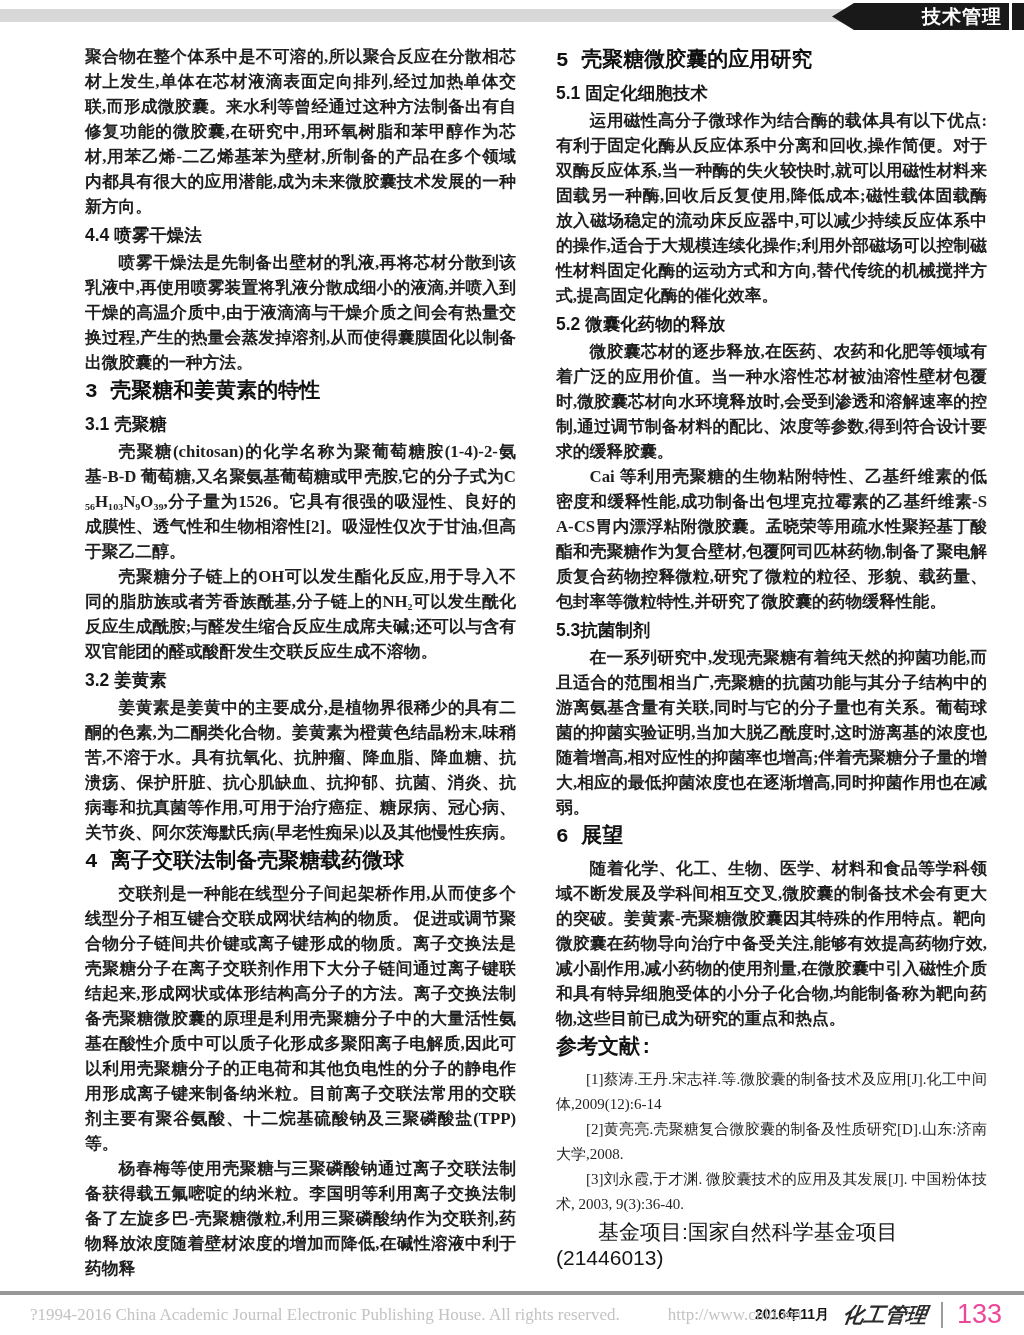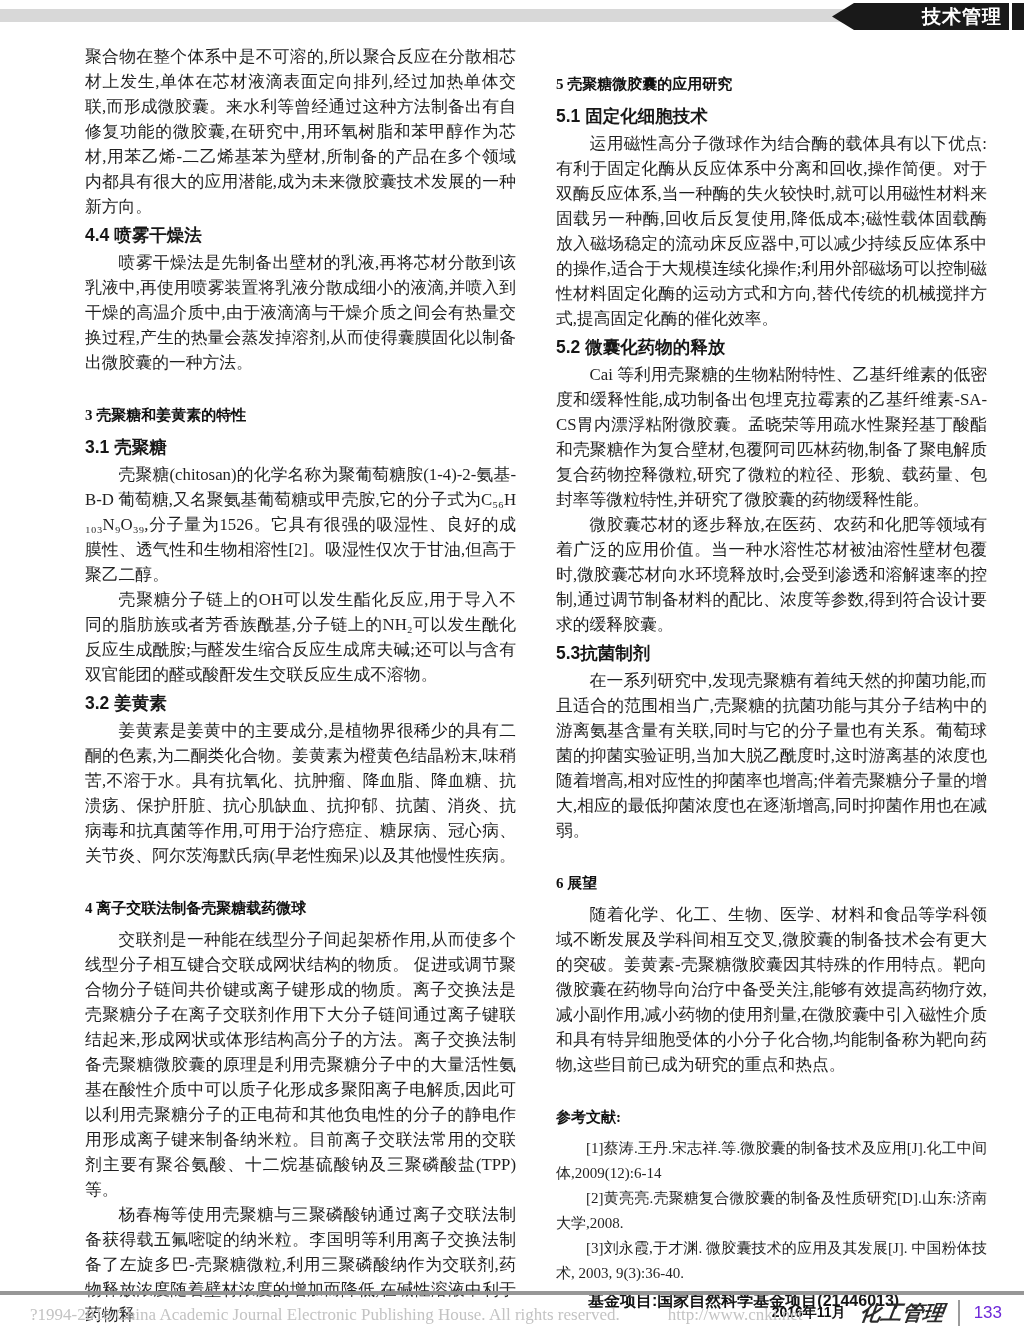--- a/index.html
+++ b/index.html
@@ -38,44 +38,45 @@
   }
   
   .col { position: absolute; top: 44px; width: 431px; }
   .col-left  { left: 85px; }
   .col-right { left: 556px; }
   .para {
     font-size: 16.8px; line-height: 25px;
     text-align: justify;
     text-indent: 2em;
     word-break: break-all;
+    font-weight: bold;
   }
   .para.cont { text-indent: 0; }
   .h-num {
-    font-size: 15px; font-weight: bold; color: #111;
+    font-size: 21px; font-weight: bold; color: #111;
     line-height: 30px;
-    margin: 25px 0 4px;
-    font-family: Liberation Serif, serif;
+    margin: 2px 0 4px;
+    font-family: Liberation Mono, monospace;
   }
   .h-sub {
     font-size: 17.5px; font-weight: bold; color: #181818;
     line-height: 26px;
     margin: 3px 0 2px;
     font-family: "Liberation Sans", "DejaVu Sans", sans-serif;
   }
   .ref-item {
     font-size: 15px; line-height: 25px;
     text-align: justify; text-indent: 2em;
     word-break: break-all;
   }
   .fund-line {
-    font-size: 16px; line-height: 26px;
+    font-size: 21px; line-height: 26px;
     text-indent: 2em;
     font-family: "Liberation Sans", "DejaVu Sans", sans-serif;
-    font-weight: 700; color: #151515;
+    font-weight: 400; color: #151515;
     margin-top: 2px;
   }
   
   .footer-rule {
     position: absolute; left: 0; top: 1291px;
     width: 1024px; height: 4px; background: #979797;
   }
   .footer-meta {
     position: absolute; top: 1299px; right: 22px;
     display: flex; align-items: center; gap: 14px;
@@ -86,21 +87,21 @@
     font-weight: bold; font-size: 14px; color: #111;
   }
   .footer-logo {
     font-style: italic; font-weight: bold;
     font-size: 21px; color: #2b2b2b;
     transform: skewX(-8deg);
   }
   .footer-divider { width: 2px; height: 26px; background: #9b9b9b; }
   .footer-page {
     font-family: "Liberation Sans", "DejaVu Sans", sans-serif;
-    font-size: 17px; color: #6d28d9;
+    font-size: 27px; color: #ec4899;
   }
   .watermark {
     position: absolute; left: 30px; top: 1305px;
     display: flex; gap: 48px;
     color: #c3c3c3; font-size: 17px;
     font-family: "Liberation Serif", "DejaVu Serif", serif;
     white-space: nowrap;
   }
 </style>
 </head>
@@ -133,22 +134,22 @@
     <p class="para">杨春梅等使用壳聚糖与三聚磷酸钠通过离子交联法制备获得载五氟嘧啶的纳米粒。李国明等利用离子交换法制备了左旋多巴-壳聚糖微粒,利用三聚磷酸纳作为交联剂,药物释放浓度随着壁材浓度的增加而降低,在碱性溶液中利于药物释</p>
   </div>
 
   <div class="col col-right">
 
     <div class="h-num">5 壳聚糖微胶囊的应用研究</div>
     <div class="h-sub">5.1 固定化细胞技术</div>
     <p class="para">运用磁性高分子微球作为结合酶的载体具有以下优点:有利于固定化酶从反应体系中分离和回收,操作简便。对于双酶反应体系,当一种酶的失火较快时,就可以用磁性材料来固载另一种酶,回收后反复使用,降低成本;磁性载体固载酶放入磁场稳定的流动床反应器中,可以减少持续反应体系中的操作,适合于大规模连续化操作;利用外部磁场可以控制磁性材料固定化酶的运动方式和方向,替代传统的机械搅拌方式,提高固定化酶的催化效率。</p>
 
     <div class="h-sub">5.2 微囊化药物的释放</div>
+    <p class="para">微胶囊芯材的逐步释放,在医药、农药和化肥等领域有着广泛的应用价值。当一种水溶性芯材被油溶性壁材包覆时,微胶囊芯材向水环境释放时,会受到渗透和溶解速率的控制,通过调节制备材料的配比、浓度等参数,得到符合设计要求的缓释胶囊。</p>
     <p class="para">Cai 等利用壳聚糖的生物粘附特性、乙基纤维素的低密度和缓释性能,成功制备出包埋克拉霉素的乙基纤维素-SA-CS胃内漂浮粘附微胶囊。孟晓荣等用疏水性聚羟基丁酸酯和壳聚糖作为复合壁材,包覆阿司匹林药物,制备了聚电解质复合药物控释微粒,研究了微粒的粒径、形貌、载药量、包封率等微粒特性,并研究了微胶囊的药物缓释性能。</p>
-    <p class="para">微胶囊芯材的逐步释放,在医药、农药和化肥等领域有着广泛的应用价值。当一种水溶性芯材被油溶性壁材包覆时,微胶囊芯材向水环境释放时,会受到渗透和溶解速率的控制,通过调节制备材料的配比、浓度等参数,得到符合设计要求的缓释胶囊。</p>
 
     <div class="h-sub">5.3抗菌制剂</div>
     <p class="para">在一系列研究中,发现壳聚糖有着纯天然的抑菌功能,而且适合的范围相当广,壳聚糖的抗菌功能与其分子结构中的游离氨基含量有关联,同时与它的分子量也有关系。葡萄球菌的抑菌实验证明,当加大脱乙酰度时,这时游离基的浓度也随着增高,相对应性的抑菌率也增高;伴着壳聚糖分子量的增大,相应的最低抑菌浓度也在逐渐增高,同时抑菌作用也在减弱。</p>
 
     <div class="h-num">6 展望</div>
     <p class="para">随着化学、化工、生物、医学、材料和食品等学科领域不断发展及学科间相互交叉,微胶囊的制备技术会有更大的突破。姜黄素-壳聚糖微胶囊因其特殊的作用特点。靶向微胶囊在药物导向治疗中备受关注,能够有效提高药物疗效,减小副作用,减小药物的使用剂量,在微胶囊中引入磁性介质和具有特异细胞受体的小分子化合物,均能制备称为靶向药物,这些目前已成为研究的重点和热点。</p>
 
     <div class="h-num">参考文献:</div>
     <p class="ref-item">[1]蔡涛.王丹.宋志祥.等.微胶囊的制备技术及应用[J].化工中间体,2009(12):6-14</p>
     <p class="ref-item">[2]黄亮亮.壳聚糖复合微胶囊的制备及性质研究[D].山东:济南大学,2008.</p>

